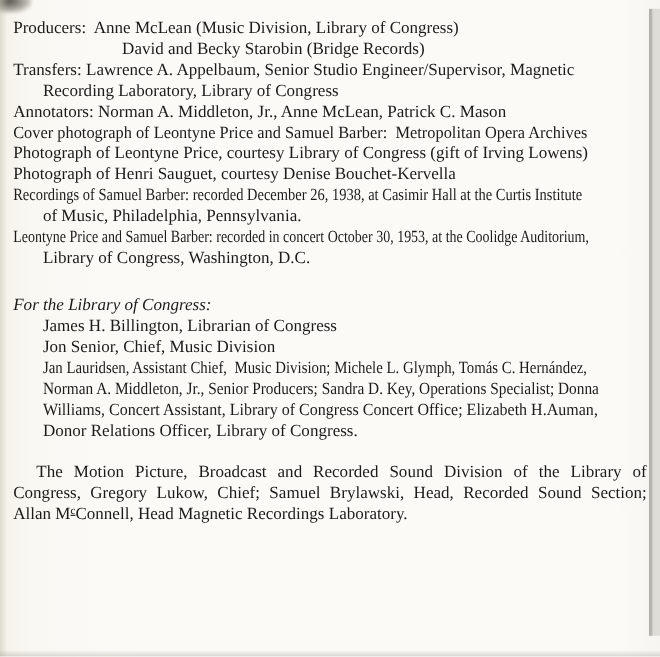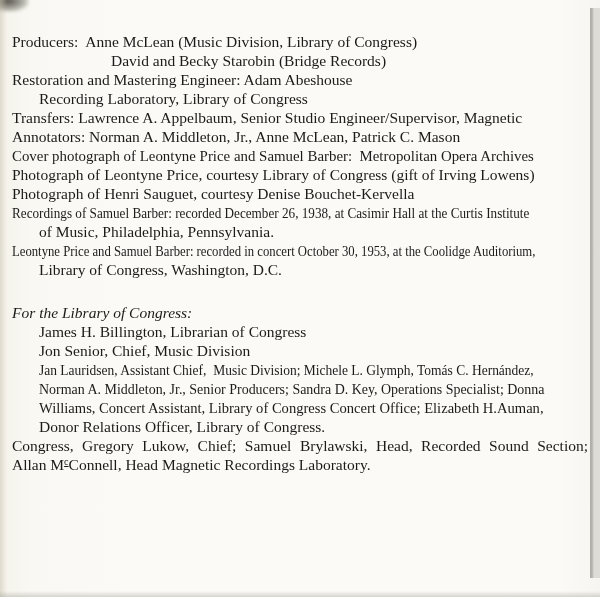--- a/index.html
+++ b/index.html
@@ -25,21 +25,21 @@
     position:absolute;right:0;top:8px;width:10px;height:570px;
     background:linear-gradient(90deg,rgba(150,149,143,.75) 0px,rgba(169,168,162,.85) 2px,#dcdbd6 4px,#deddd8 10px);
     filter:blur(.4px);
   }
   .bottom-edge-shade{
     position:absolute;left:0;bottom:0;width:100%;height:6px;
     background:linear-gradient(0deg,rgba(158,156,146,.4),rgba(158,156,146,0));
   }
   
   .content{
-    position:absolute;left:12px;top:32px;width:576px;
+    position:absolute;left:12px;top:16px;width:576px;
     font-size:15.5px;line-height:19px;
   }
   .ln{white-space:pre;}
   .ind-a{margin-left:27px;}
   .ind-david{margin-left:99px;}
   .gap{margin-top:19px;}
   .gap-lg{margin-top:24px;font-style:italic;}
   .cx96,.cx94,.cx90,.cx87,.cx85,.cx82{transform-origin:0 50%;}
   .cx96{transform:scaleX(.96);}
   .cx94{transform:scaleX(.94);}
@@ -62,23 +62,22 @@
   <div class="smudge-top-left"></div>
   <div class="left-edge-shade"></div>
   <div class="right-edge-band"></div>
   <div class="bottom-edge-shade"></div>
 
   <div class="content">
 
     <div>
       <div class="ln">Producers:&nbsp; Anne McLean (Music Division, Library of Congress)</div>
       <div class="ln ind-david">David and Becky Starobin (Bridge Records)</div>
-      <div class="ln">Restoration and Mastering Engineer: Adam Abeshouse</div>
+      <div class="ln">Transfers: Lawrence A. Appelbaum, Senior Studio Engineer/Supervisor, Magnetic</div>
       <div class="ln ind-a">Recording Laboratory, Library of Congress</div>
-      <div class="ln">Transfers: Lawrence A. Appelbaum, Senior Studio Engineer/Supervisor, Magnetic</div>
       <div class="ln">Annotators: Norman A. Middleton, Jr., Anne McLean, Patrick C. Mason</div>
       <div class="ln cx96">Cover photograph of Leontyne Price and Samuel Barber:&nbsp; Metropolitan Opera Archives</div>
       <div class="ln">Photograph of Leontyne Price, courtesy Library of Congress (gift of Irving Lowens)</div>
       <div class="ln">Photograph of Henri Sauguet, courtesy Denise Bouchet-Kervella</div>
       <div class="ln cx85">Recordings of Samuel Barber: recorded December 26, 1938, at Casimir Hall at the Curtis Institute</div>
       <div class="ln ind-a">of Music, Philadelphia, Pennsylvania.</div>
       <div class="ln cx82">Leontyne Price and Samuel Barber: recorded in concert October 30, 1953, at the Coolidge Auditorium,</div>
       <div class="ln ind-a">Library of Congress, Washington, D.C.</div>
     </div>
 
@@ -86,18 +85,19 @@
       <div class="ln gap-lg">For the Library of Congress:</div>
       <div class="ln ind-a">James H. Billington, Librarian of Congress</div>
       <div class="ln ind-a">Jon Senior, Chief, Music Division</div>
       <div class="ln ind-a cx87">Jan Lauridsen, Assistant Chief,&nbsp; Music Division; Michele L. Glymph, Tomás C. Hernández,</div>
       <div class="ln ind-a cx90">Norman A. Middleton, Jr., Senior Producers; Sandra D. Key, Operations Specialist; Donna</div>
       <div class="ln ind-a cx94">Williams, Concert Assistant, Library of Congress Concert Office; Elizabeth H.Auman,</div>
       <div class="ln ind-a">Donor Relations Officer, Library of Congress.</div>
     </div>
 
     <div>
+      <div class="ln just first-indent gap">The Motion Picture, Broadcast and Recorded Sound Division of the Library of</div>
       <div class="ln just">Congress, Gregory Lukow, Chief; Samuel Brylawski, Head, Recorded Sound Section;</div>
       <div class="ln"><span>Allan M</span><span class="sup-c">c</span><span>Connell, Head Magnetic Recordings Laboratory.</span></div>
     </div>
 
   </div>
 </div>
 
 </body></html>

